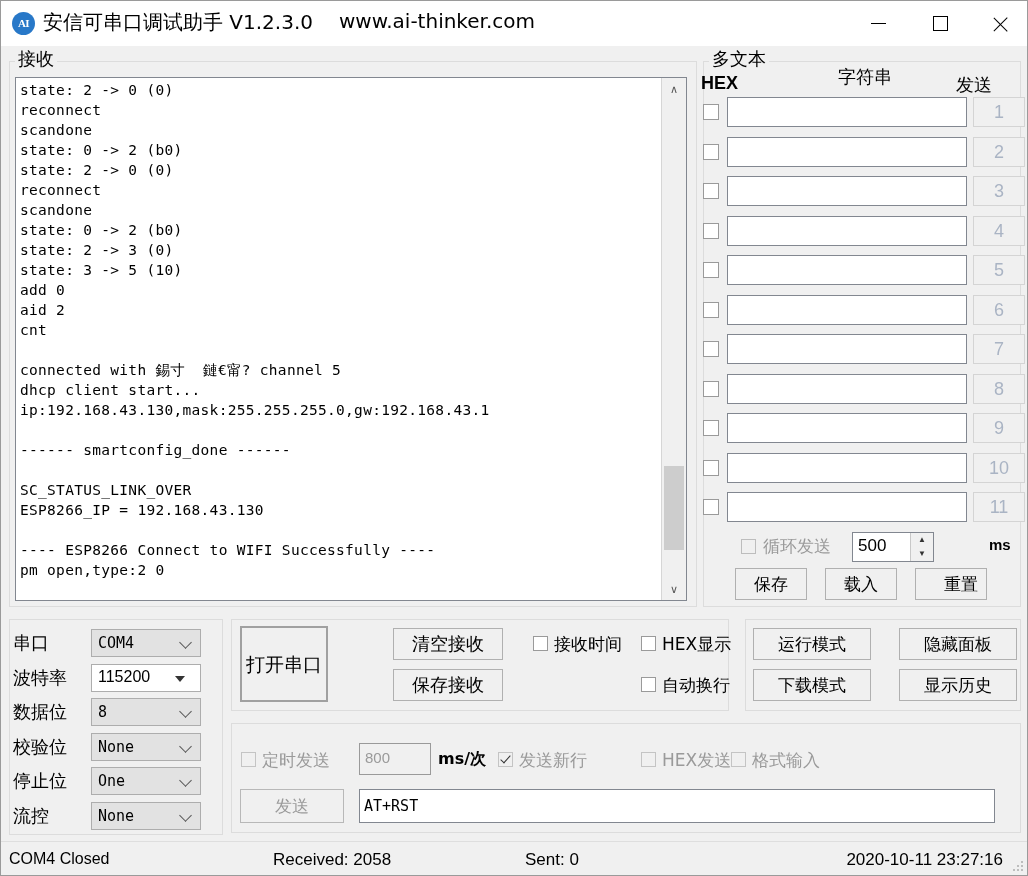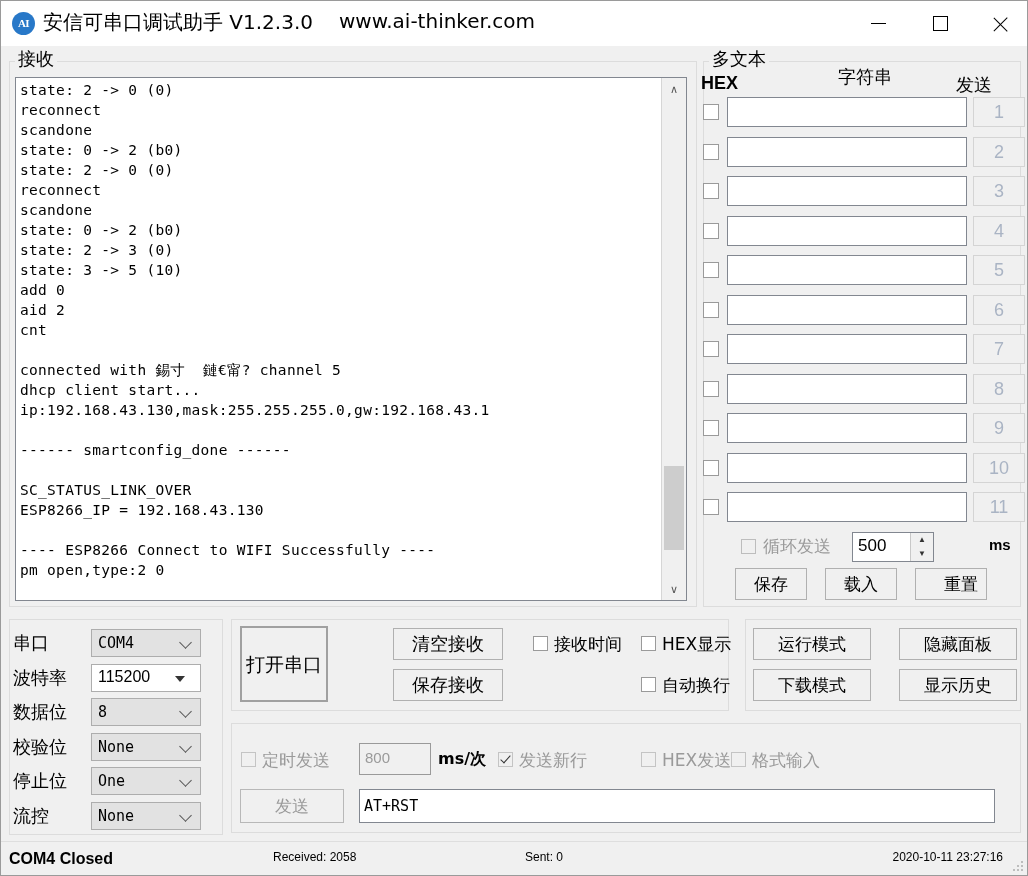--- a/index.html
+++ b/index.html
@@ -272,24 +272,24 @@
     font-size:15px;color:#000;padding:0 4px;outline:none;
   }
 
   
   .statusbar{
     position:absolute;left:0;bottom:0;width:1026px;height:34px;
     background:#f0f0f0;border-top:1px solid #dedede;
     box-sizing:border-box;
   }
   .sb-item{
-    position:absolute;top:8px;font-size:12px;color:#000;white-space:nowrap;
+    position:absolute;top:8px;font-size:17px;color:#000;white-space:nowrap;
     font-family:"Liberation Sans",sans-serif;
   }
-  #sb-port{left:8px;font-weight:bold;font-size:16px;}
+  #sb-port{left:8px;font-weight:normal;font-size:16px;}
   #sb-recv{left:272px;}
   #sb-sent{left:524px;}
   #sb-time{right:24px;}
   .sb-grip{
     position:absolute;right:3px;bottom:3px;width:12px;height:12px;
   }
   .sb-grip i{position:absolute;width:2px;height:2px;background:#bdbdbd;}
 </style>
 </head>
 <body>

